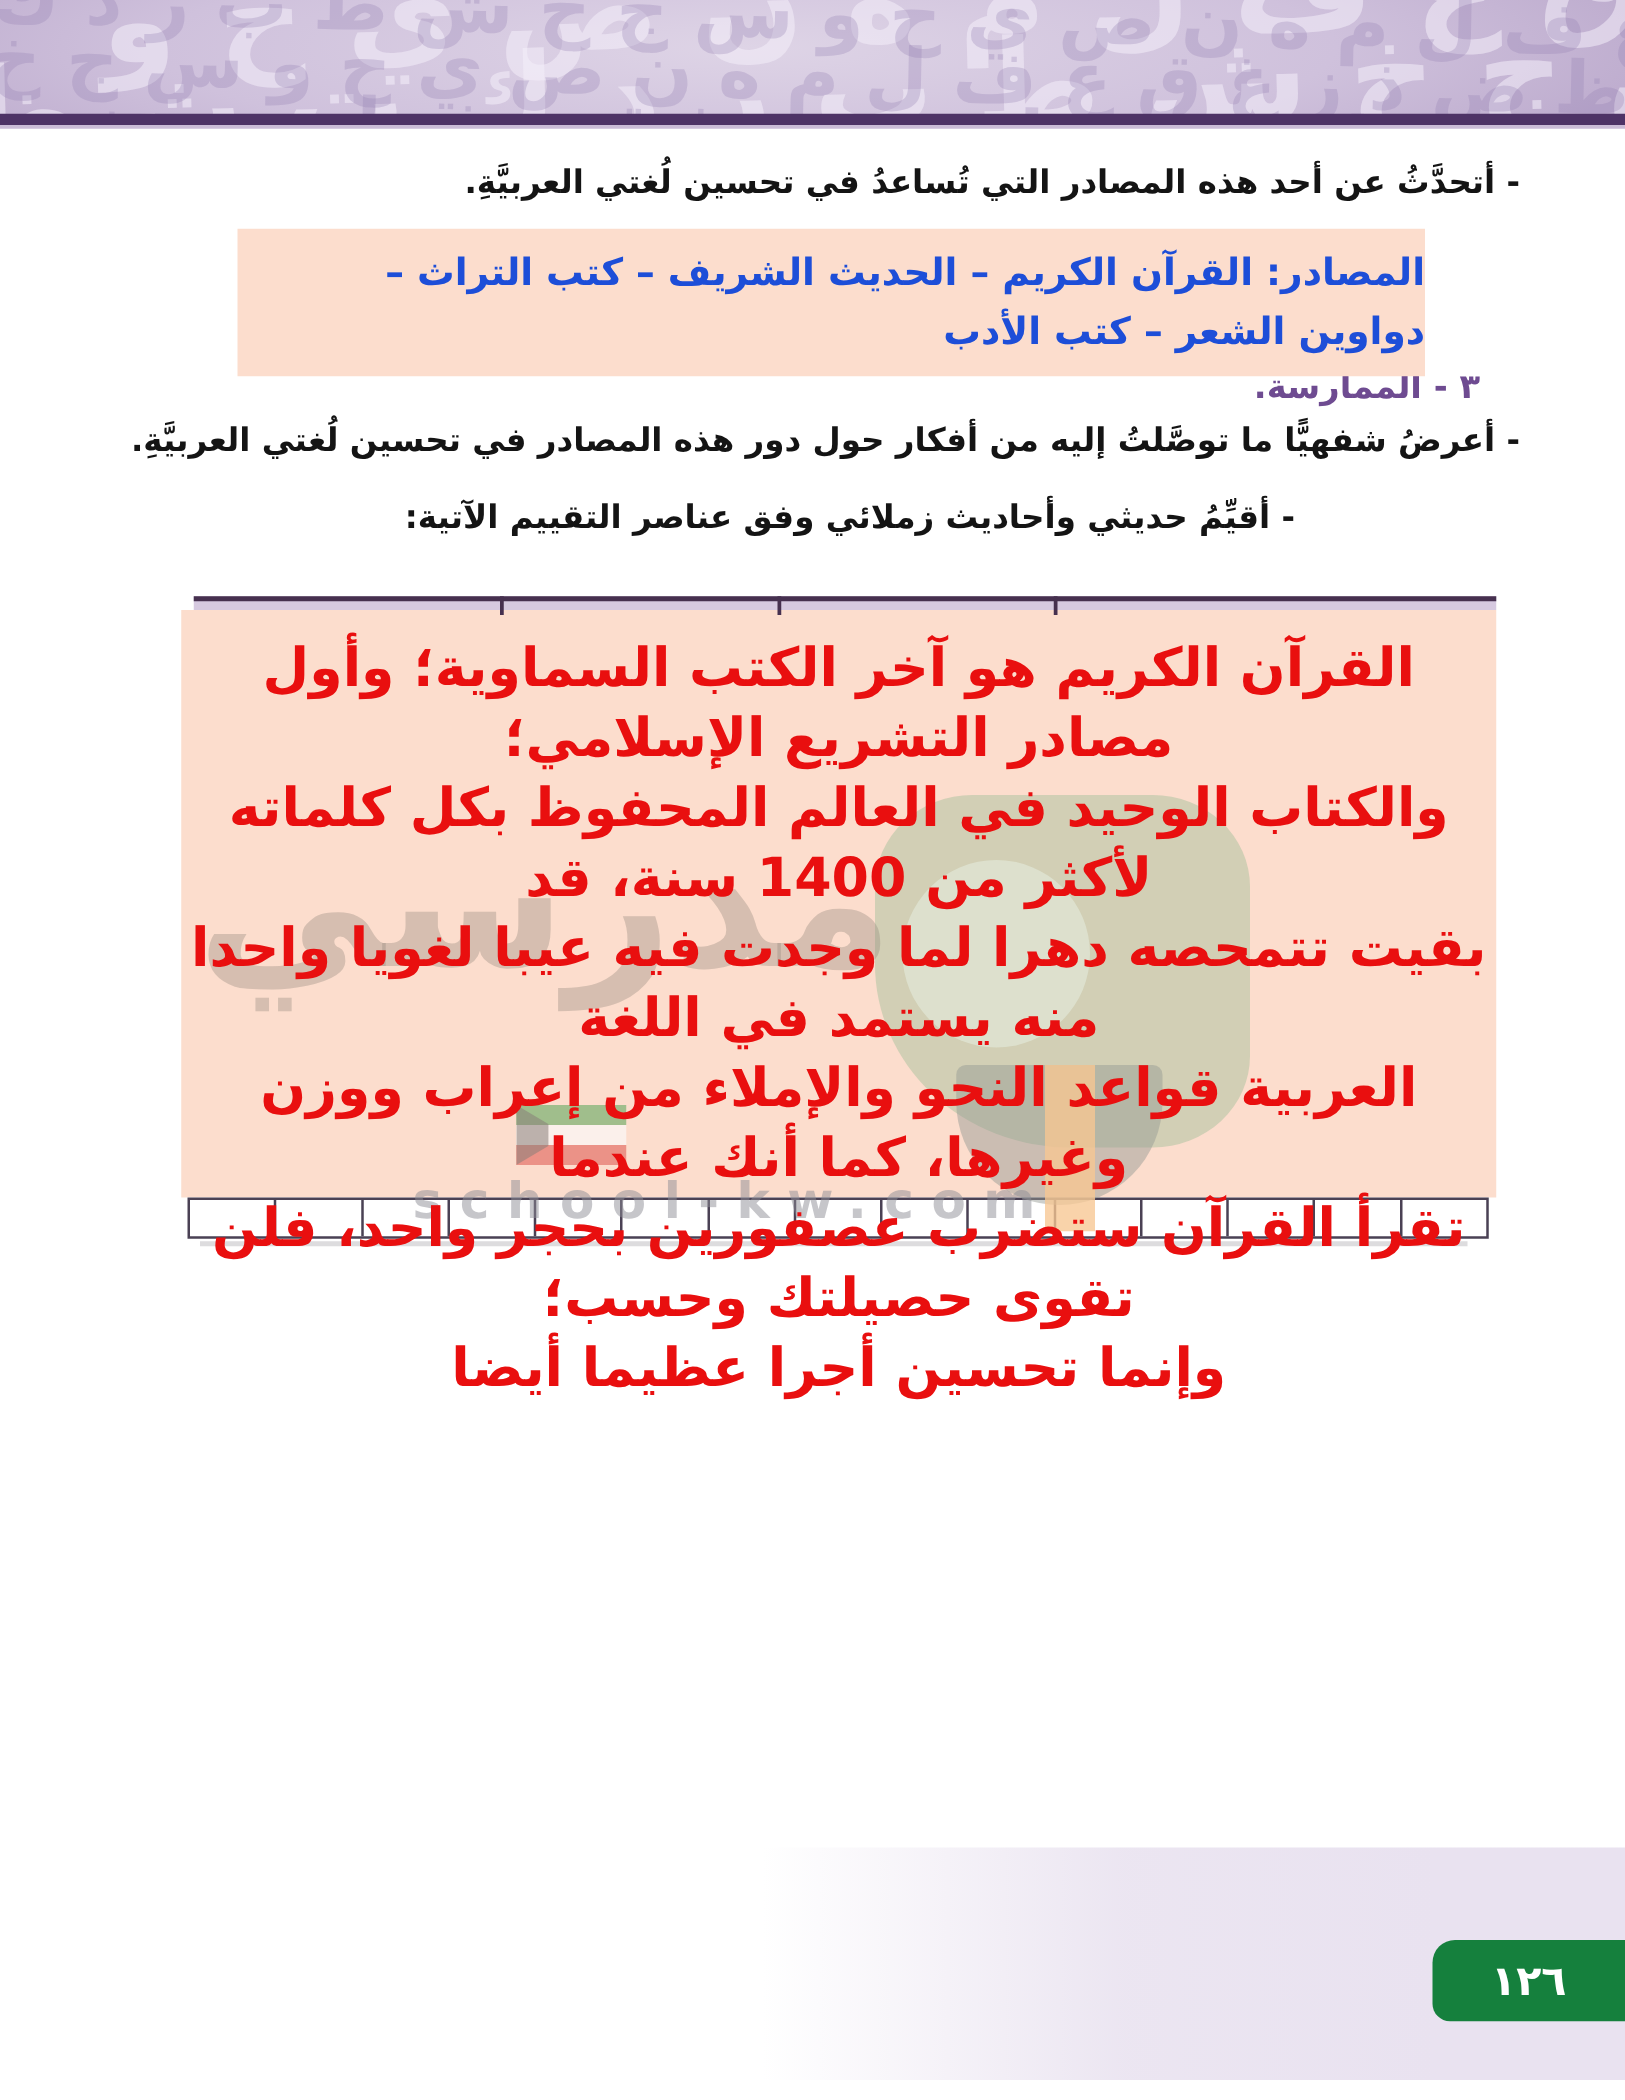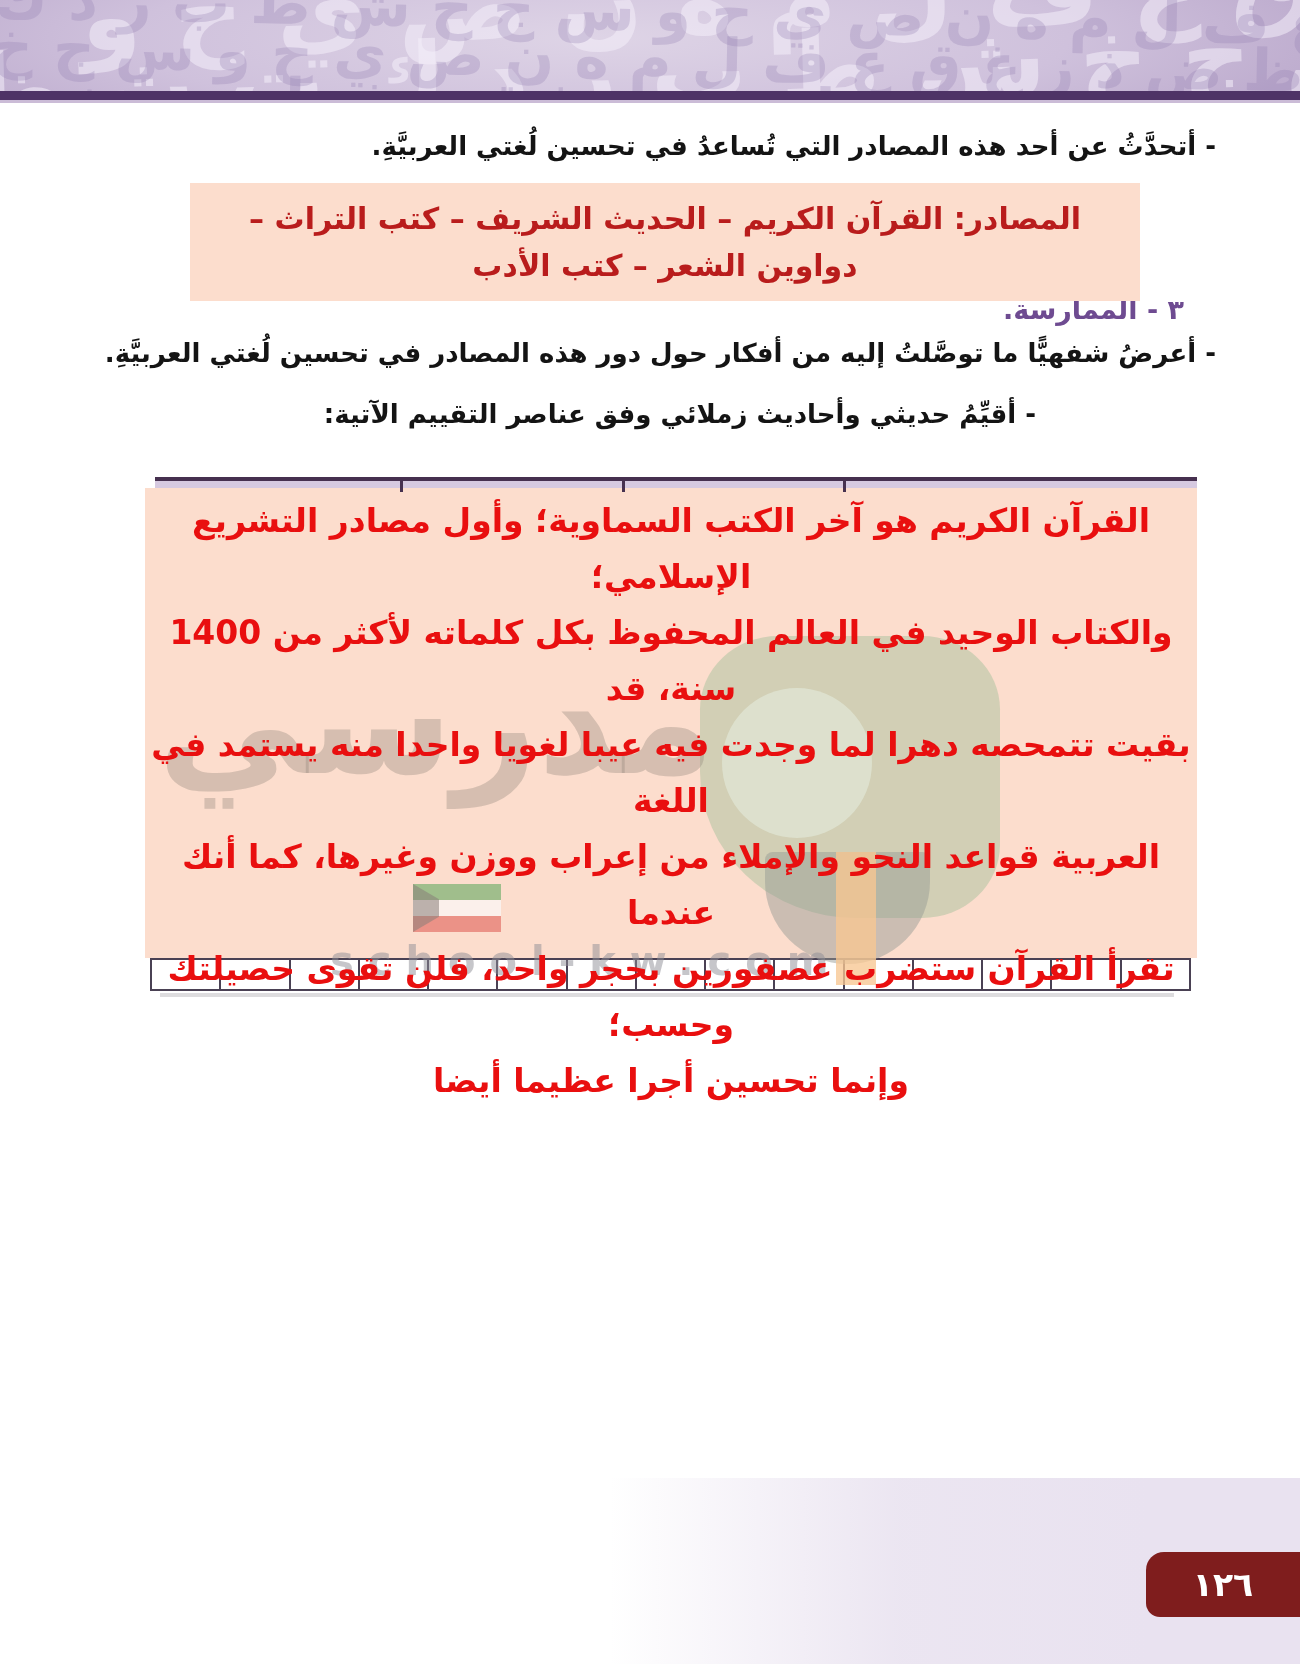--- a/index.html
+++ b/index.html
@@ -23,61 +23,61 @@
   .ar{direction:rtl;unicode-bidi:plaintext;}
   .black-line{position:absolute;color:#141414;font-weight:bold;font-size:26px;white-space:nowrap;}
   .intro-line{top:131px;right:84px;}
   .present-line{top:338px;right:84px;}
   .evaluate-line{top:399px;right:264px;}
   .practice-heading{position:absolute;top:294px;right:116px;color:#6e4b91;font-weight:bold;font-size:27px;z-index:1;white-space:nowrap;margin-left:36px;}
 
   
   .sources-box{
     position:absolute;top:183px;left:190px;width:950px;height:118px;background:#fcddcd;z-index:3;
-    color:#b91c1c;font-weight:bold;font-size:30px;text-align:center;
+    color:#1d4ed8;font-weight:bold;font-size:30px;text-align:right;
     display:flex;flex-direction:column;justify-content:center;row-gap:12px;
   }
 
   
   .table-head{position:absolute;top:477px;left:155px;width:1042px;height:11px;background:#d6c9e0;border-top:4px solid #46304f;z-index:2;box-sizing:border-box;}
   .tick{position:absolute;top:-4px;width:3px;height:15px;background:#46304f;}
   .tick.t1{left:245px;} .tick.t2{left:467px;} .tick.t3{left:688px;}
 
   .cells-row{
     position:absolute;top:958px;left:150px;width:1041px;height:33px;display:flex;
     background:#ffffff;border:2px solid #4a4154;box-sizing:border-box;z-index:1;
   }
   .cell{flex:1;border-left:2px solid #4a4154;}
   .cell:first-child{border-left:none;}
   .cells-shadow{position:absolute;top:993px;left:160px;width:1014px;height:4px;background:rgba(120,115,125,0.25);z-index:0;}
 
   
   .answer-box{position:absolute;top:488px;left:145px;width:1052px;height:470px;background:#fcddcd;z-index:1;}
-  .answer-text{position:absolute;top:488px;left:145px;width:1052px;z-index:3;color:#e90f0f;font-weight:bold;font-size:33px;line-height:56px;text-align:center;padding-top:5px;}
+  .answer-text{position:absolute;top:488px;left:145px;width:1052px;z-index:3;color:#e90f0f;font-weight:bold;font-size:43px;line-height:56px;text-align:center;padding-top:19px;}
 
   
   .watermark{position:absolute;top:0;left:0;width:1121px;height:1680px;z-index:2;pointer-events:none;}
   .wm-big{position:absolute;top:648px;left:265px;width:450px;font-size:148px;font-weight:bold;color:rgba(146,136,125,0.36);line-height:1;text-align:center;}
   .wm-sub{position:absolute;top:870px;left:512px;font-size:50px;font-weight:bold;color:rgba(146,136,125,0.32);}
   .wm-domain{position:absolute;top:938px;left:330px;font-size:40px;letter-spacing:14px;color:rgba(142,142,150,0.5);font-weight:bold;font-family:"DejaVu Sans",sans-serif;}
   .wm-leaf{position:absolute;top:636px;left:700px;width:300px;height:282px;background:rgba(168,194,158,0.50);border-radius:26% 26% 26% 52%;}
   .wm-leaf-in{position:absolute;top:688px;left:722px;width:150px;height:150px;border-radius:50%;background:rgba(229,239,224,0.55);}
   .wm-gray{position:absolute;top:852px;left:765px;width:165px;height:112px;background:rgba(150,155,148,0.48);border-radius:8px 8px 85px 85px;}
   .wm-stick{position:absolute;top:852px;left:836px;width:40px;height:133px;background:rgba(247,199,146,0.78);}
   .wm-flag{position:absolute;top:884px;left:413px;width:88px;height:48px;opacity:0.65;}
   .wm-flag .fg{height:16px;background:#6fae6a;}
   .wm-flag .fw{height:16px;background:#fbfbfb;}
   .wm-flag .fr{height:16px;background:#e26b62;}
   .wm-flag::after{content:"";position:absolute;left:0;top:0;width:26px;height:100%;background:#4c4c4c;clip-path:polygon(0 0,100% 32%,100% 68%,0 100%);opacity:0.55;}
 
   
   .corner-lav{position:absolute;top:1478px;left:610px;width:690px;height:186px;
     background:linear-gradient(to right, rgba(232,225,239,0) 0%, rgba(232,225,239,0.85) 42%, #e9e2f0 78%);}
   .page-num{
-    position:absolute;top:1552px;left:1146px;width:154px;height:65px;background:#7f1d1d;
+    position:absolute;top:1552px;left:1146px;width:154px;height:65px;background:#15803d;
     border-radius:18px 0 0 14px;display:flex;align-items:center;justify-content:center;
     color:#ffffff;font-size:33px;font-weight:bold;
   }
 </style>
 </head>
 <body>
 
 <div class="page">
 
   <div class="header">

